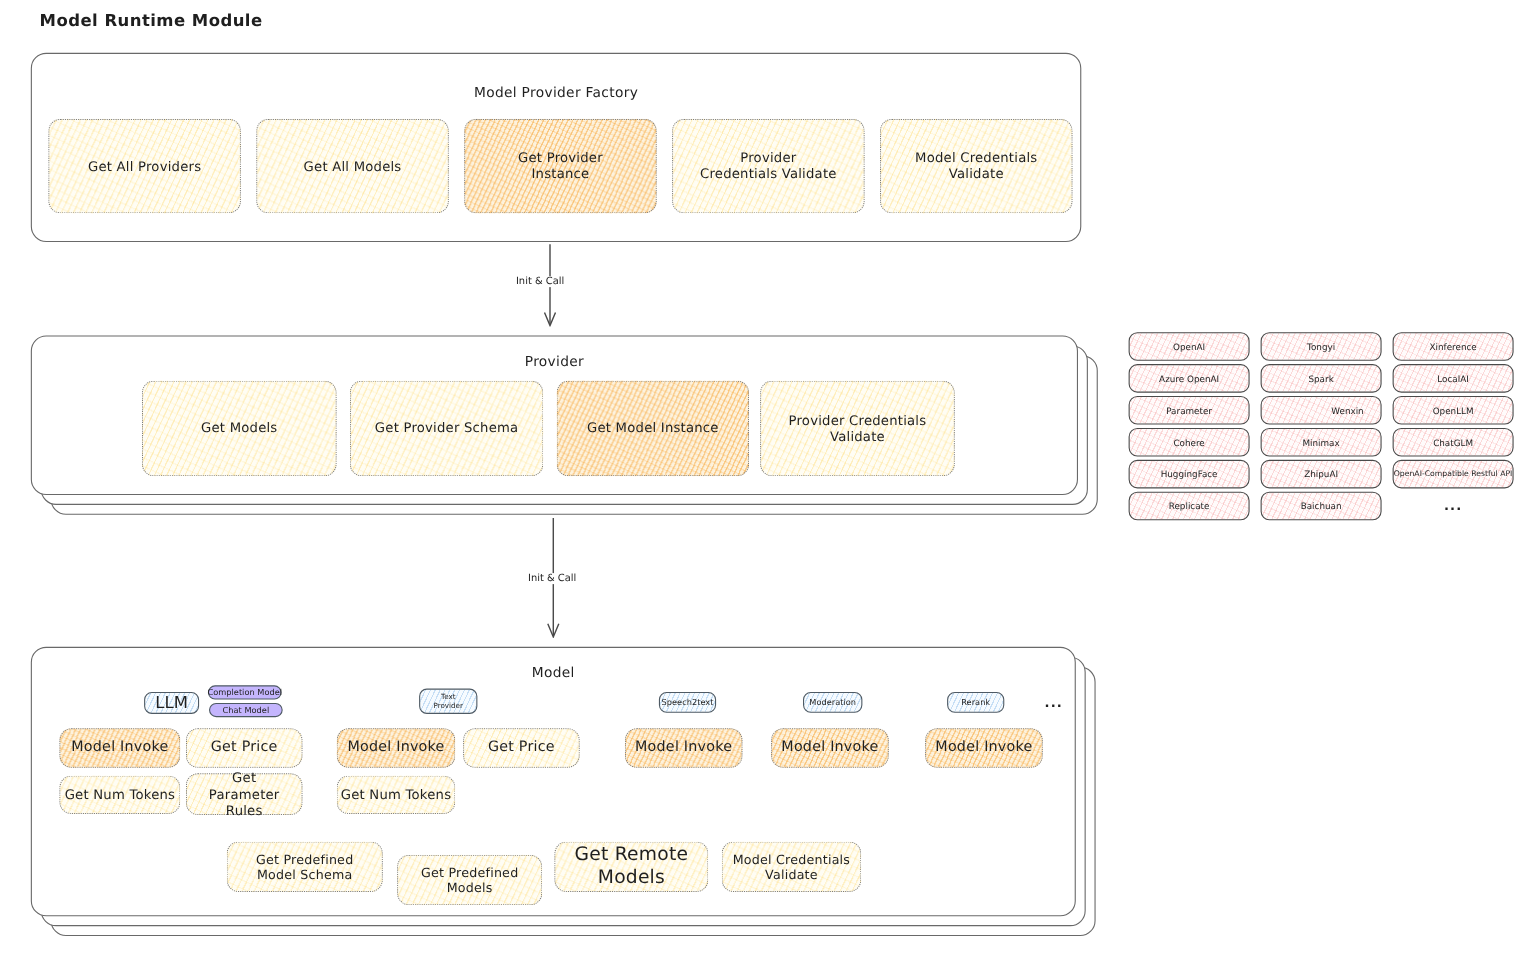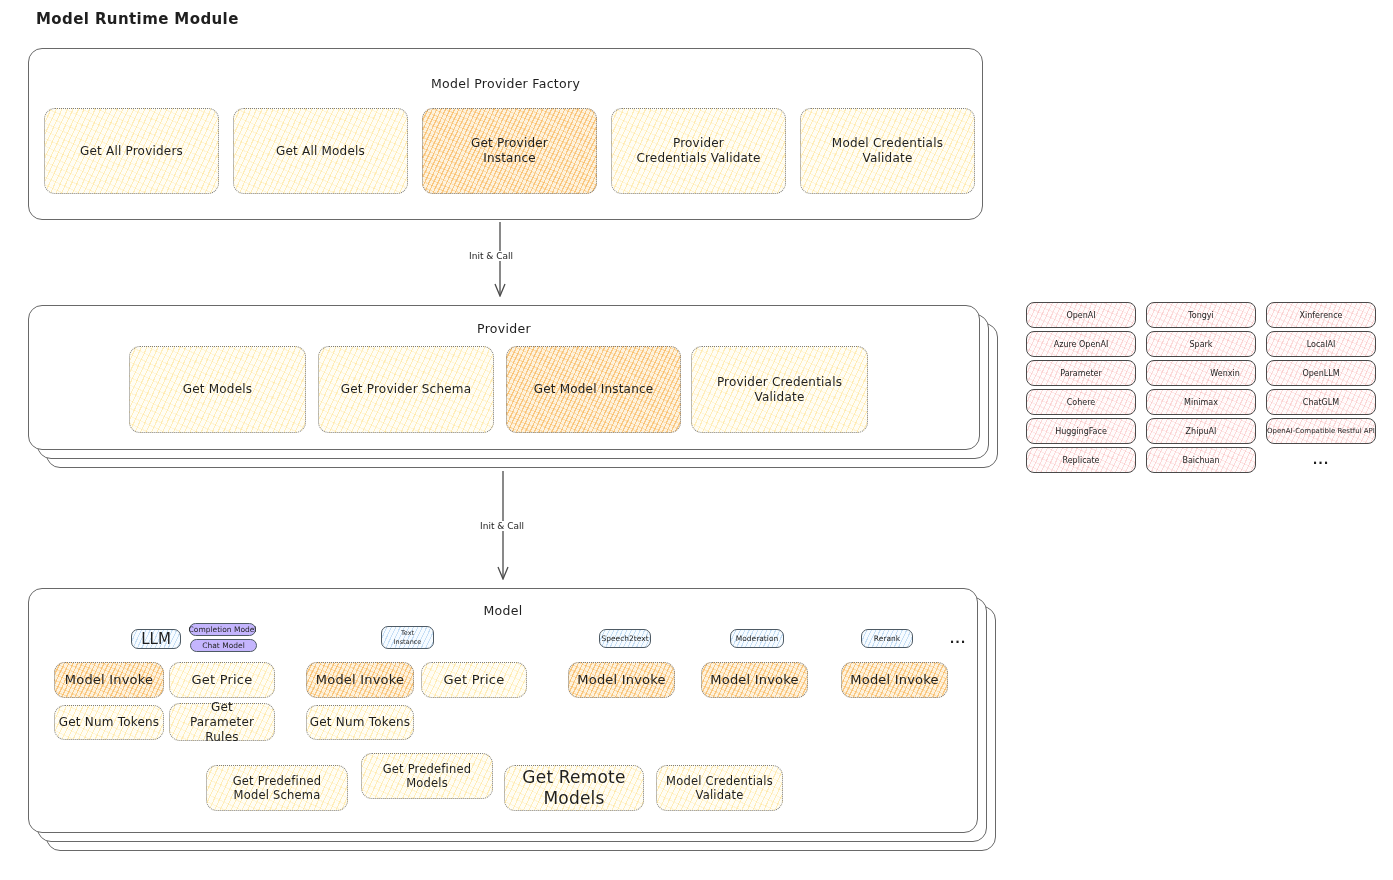--- a/index.html
+++ b/index.html
@@ -100,37 +100,37 @@
   <div class="abs arrow-label ctr" style="left:472px;top:521px;width:60px;">Init &amp; Call</div>
 
   <div class="abs frame" style="left:46px;top:606px;width:950px;height:245px;z-index:1;"></div>
   <div class="abs frame" style="left:37px;top:597px;width:950px;height:245px;z-index:2;"></div>
   <div class="abs frame" style="left:28px;top:588px;width:950px;height:245px;z-index:3;">
     <div class="frame-title" style="top:14px;">Model</div>
 
     <div class="abs tab ctr" style="left:102px;top:40px;width:50px;height:20px;font-size:15px;">LLM</div>
     <div class="abs mini ctr" style="left:160px;top:34px;width:67px;height:13px;">Completion Model</div>
     <div class="abs mini ctr" style="left:161px;top:50px;width:67px;height:13px;">Chat Model</div>
-    <div class="abs tab ctr" style="left:352px;top:37px;width:53px;height:23px;font-size:6.5px;padding:0 8px;">Text Instance</div>
+    <div class="abs tab ctr" style="left:352px;top:37px;width:53px;height:23px;font-size:6.5px;padding:0 8px;">Text Provider</div>
     <div class="abs tab ctr" style="left:570px;top:40px;width:52px;height:19px;">Speech2text</div>
     <div class="abs tab ctr" style="left:701px;top:40px;width:54px;height:19px;">Moderation</div>
     <div class="abs tab ctr" style="left:832px;top:40px;width:52px;height:19px;">Rerank</div>
     <div class="abs ctr dots" style="left:918px;top:40px;width:22px;height:19px;">...</div>
 
     <div class="abs bx o ctr" style="left:25px;top:73px;width:110px;height:36px;font-size:13px;">Model Invoke</div>
     <div class="abs bx y ctr" style="left:140px;top:73px;width:106px;height:36px;font-size:13px;">Get Price</div>
     <div class="abs bx o ctr" style="left:277px;top:73px;width:108px;height:36px;font-size:13px;">Model Invoke</div>
     <div class="abs bx y ctr" style="left:392px;top:73px;width:106px;height:36px;font-size:13px;">Get Price</div>
     <div class="abs bx o ctr" style="left:539px;top:73px;width:107px;height:36px;font-size:13px;">Model Invoke</div>
     <div class="abs bx o ctr" style="left:672px;top:73px;width:107px;height:36px;font-size:13px;">Model Invoke</div>
     <div class="abs bx o ctr" style="left:812px;top:73px;width:107px;height:36px;font-size:13px;">Model Invoke</div>
 
     <div class="abs bx y ctr" style="left:25px;top:116px;width:110px;height:35px;">Get Num Tokens</div>
     <div class="abs bx y ctr" style="left:140px;top:114px;width:106px;height:38px;padding:0 10px;">Get Parameter Rules</div>
     <div class="abs bx y ctr" style="left:277px;top:116px;width:108px;height:35px;">Get Num Tokens</div>
 
     <div class="abs bx y ctr" style="left:177px;top:176px;width:142px;height:46px;font-size:11.5px;padding:0 8px;">Get Predefined Model Schema</div>
-    <div class="abs bx y ctr" style="left:332px;top:164px;width:132px;height:46px;font-size:11.5px;padding:0 20px;">Get Predefined Models</div>
+    <div class="abs bx y ctr" style="left:332px;top:188px;width:132px;height:46px;font-size:11.5px;padding:0 20px;">Get Predefined Models</div>
     <div class="abs bx y ctr" style="left:475px;top:176px;width:140px;height:46px;font-size:17px;padding:0 8px;">Get Remote Models</div>
     <div class="abs bx y ctr" style="left:627px;top:176px;width:127px;height:46px;font-size:11.5px;padding:0 8px;">Model Credentials Validate</div>
   </div>
 
 </div>
 
 </body></html>

